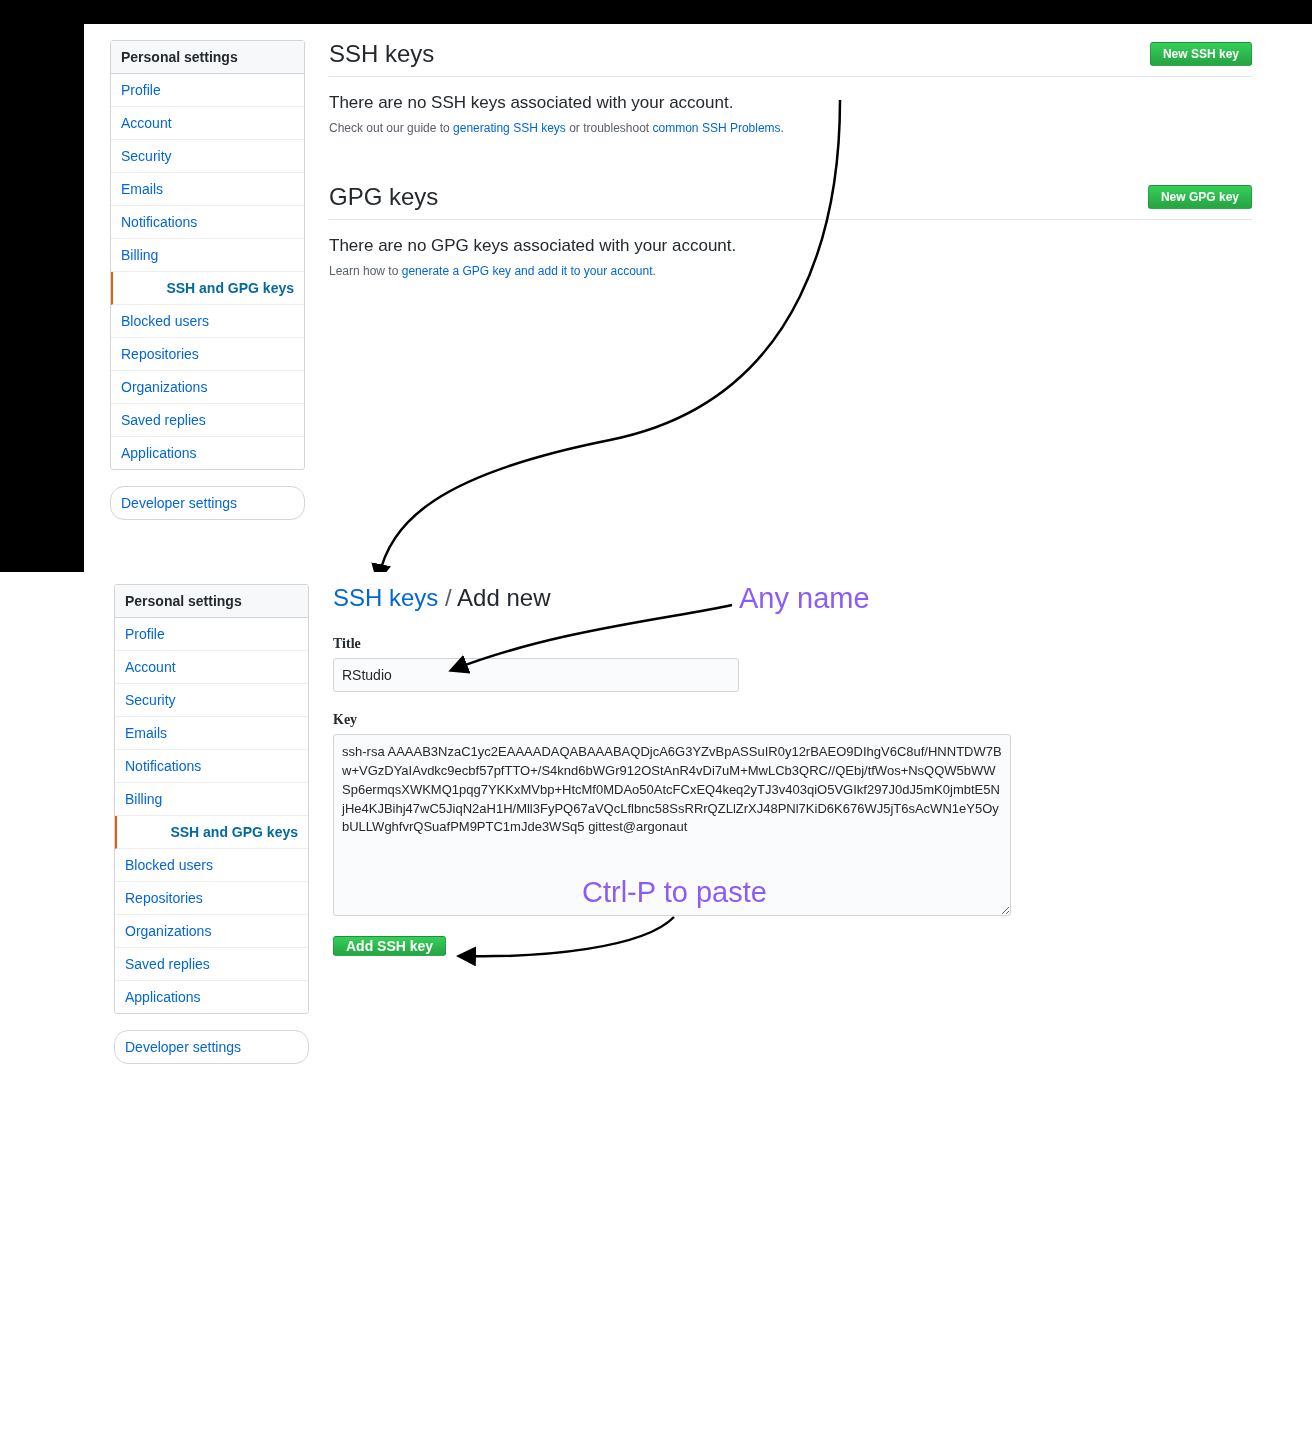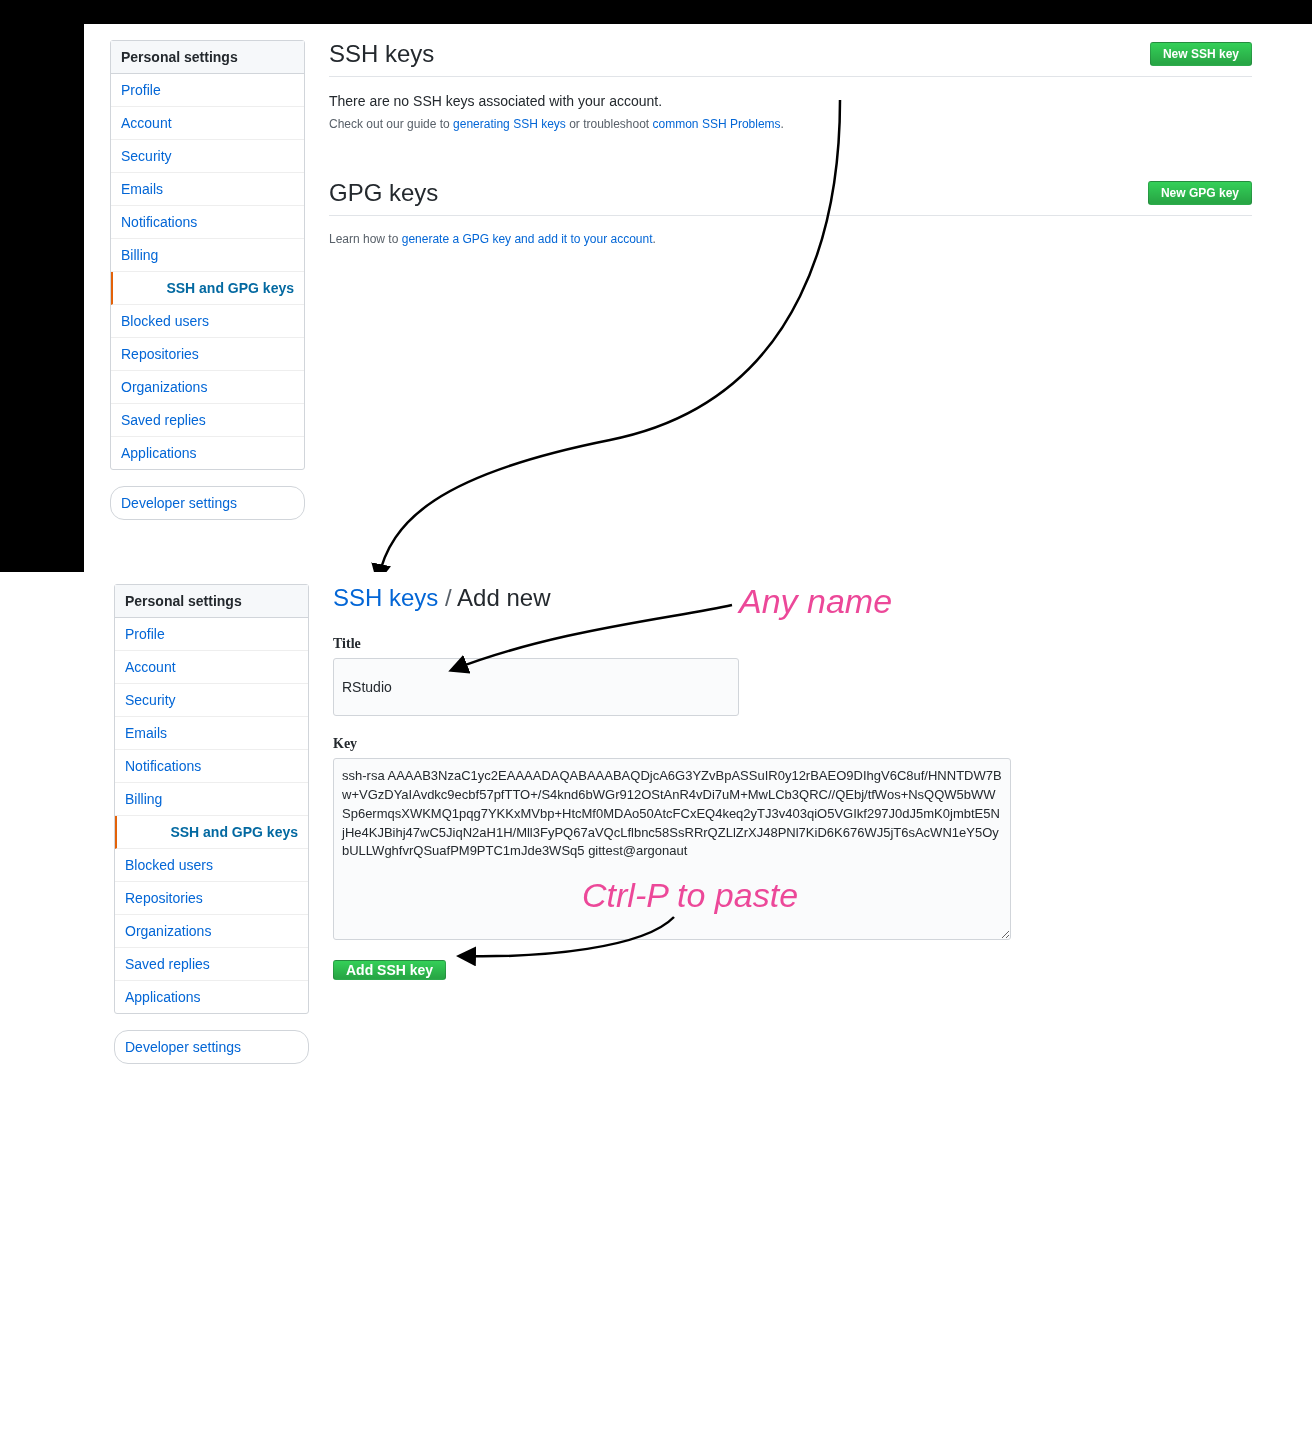--- a/index.html
+++ b/index.html
@@ -93,21 +93,21 @@
       font-weight: 600;
       padding: 4px 12px;
       border-radius: 3px;
       cursor: pointer;
     }
     .btn-primary.bigger {
       font-size: 14px;
       padding: 1px 12px;
     }
     .help-text {
-      font-size: 14px;
+      font-size: 17px;
       color: #24292e;
       margin-bottom: 8px;
     }
     .help-sub {
       font-size: 12px;
       color: #586069;
     }
     .help-sub a { color: #0366d6; text-decoration: none; }
     .section-gap { margin-top: 48px; }
     .breadcrumb {
@@ -121,21 +121,21 @@
     .form-label {
       font-size: 14px;
       font-weight: 600;
       color: #24292e;
       margin-bottom: 6px;
       display: block;
       font-family: Liberation Serif, serif;
     }
     .form-input {
       width: 406px;
-      padding: 20px 8px;
+      padding: 8px 8px;
       font-size: 14px;
       border: 1px solid #d1d5da;
       border-radius: 3px;
       background: #fafbfc;
       color: #24292e;
       margin-bottom: 20px;
     }
     .form-textarea {
       width: 100%;
       max-width: 678px;
@@ -147,25 +147,24 @@
       background: #fafbfc;
       color: #24292e;
       font-family: inherit;
       resize: vertical;
       margin-bottom: 16px;
       word-break: break-all;
       line-height: 1.45;
     }
     .annotation {
       position: absolute;
-      font-size: 34px;
-      color: #ec4899;
+      font-size: 29px;
+      color: #8b5cf6;
       font-weight: 400;
       pointer-events: none;
-      font-style: italic;
     }
     .arrow-svg {
       position: absolute;
       pointer-events: none;
     }
   </style>
 </head>
 <body>
 
 <div class="frame" style="position:relative;">
@@ -200,20 +199,21 @@
       <div class="help-sub">
         <span>Check out our guide to </span><a>generating SSH keys</a><span> or troubleshoot </span><a>common SSH Problems</a><span>.</span>
       </div>
 
       <div class="section-gap"></div>
 
       <div class="section-header">
         <div class="section-title">GPG keys</div>
         <button class="btn-primary">New GPG key</button>
       </div>
+      <div class="help-text">There are no GPG keys associated with your account.</div>
       <div class="help-sub">
         <span>Learn how to </span><a>generate a GPG key and add it to your account</a><span>.</span>
       </div>
     </div>
   </div>
 
   <svg class="arrow-svg" style="left:360px; top:90px;" width="580" height="510">
     <defs>
       <marker id="ah1" viewBox="0 0 10 10" refX="8" refY="5" markerWidth="8" markerHeight="8" orient="auto">
         <path d="M 0 0 L 10 5 L 0 10 z" fill="#000"></path>

